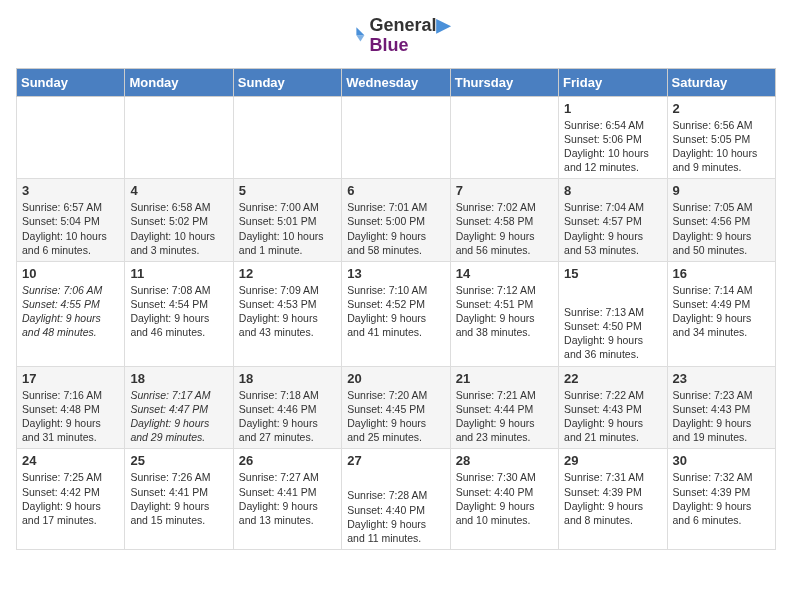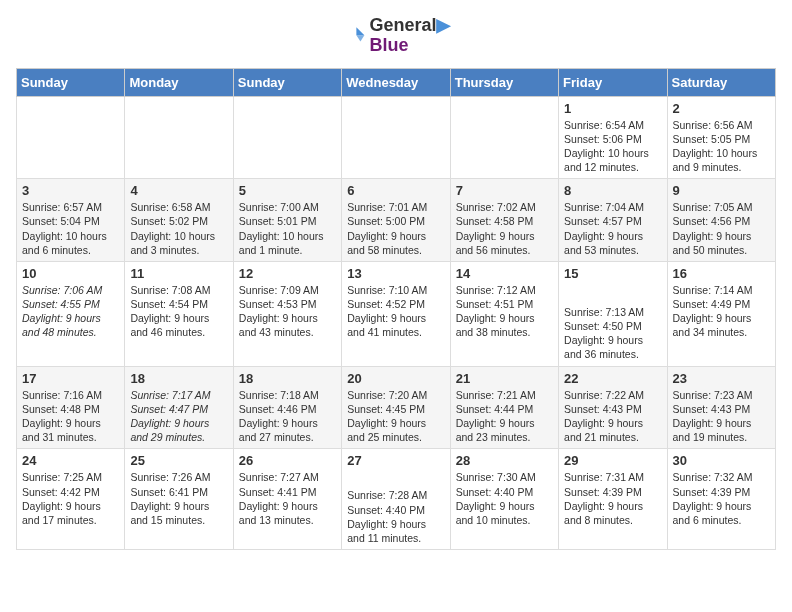--- a/index.html
+++ b/index.html
@@ -270,21 +270,21 @@
       <tr>
         <td>
           <span class="day-number">24</span>
           <div style="white-space: pre-line; line-height: 1.35;">Sunrise: 7:25 AM
 Sunset: 4:42 PM
 Daylight: 9 hours and 17 minutes.</div>
         </td>
         <td>
           <span class="day-number">25</span>
           <div style="white-space: pre-line; line-height: 1.35;">Sunrise: 7:26 AM
-Sunset: 6:41 PM
+Sunset: 4:41 PM
 Daylight: 9 hours and 15 minutes.</div>
         </td>
         <td>
           <span class="day-number">26</span>
           <div style="white-space: pre-line; line-height: 1.35;">Sunrise: 7:27 AM
 Sunset: 4:41 PM
 Daylight: 9 hours and 13 minutes.</div>
         </td>
         <td>
           <span class="day-number">27</span>

